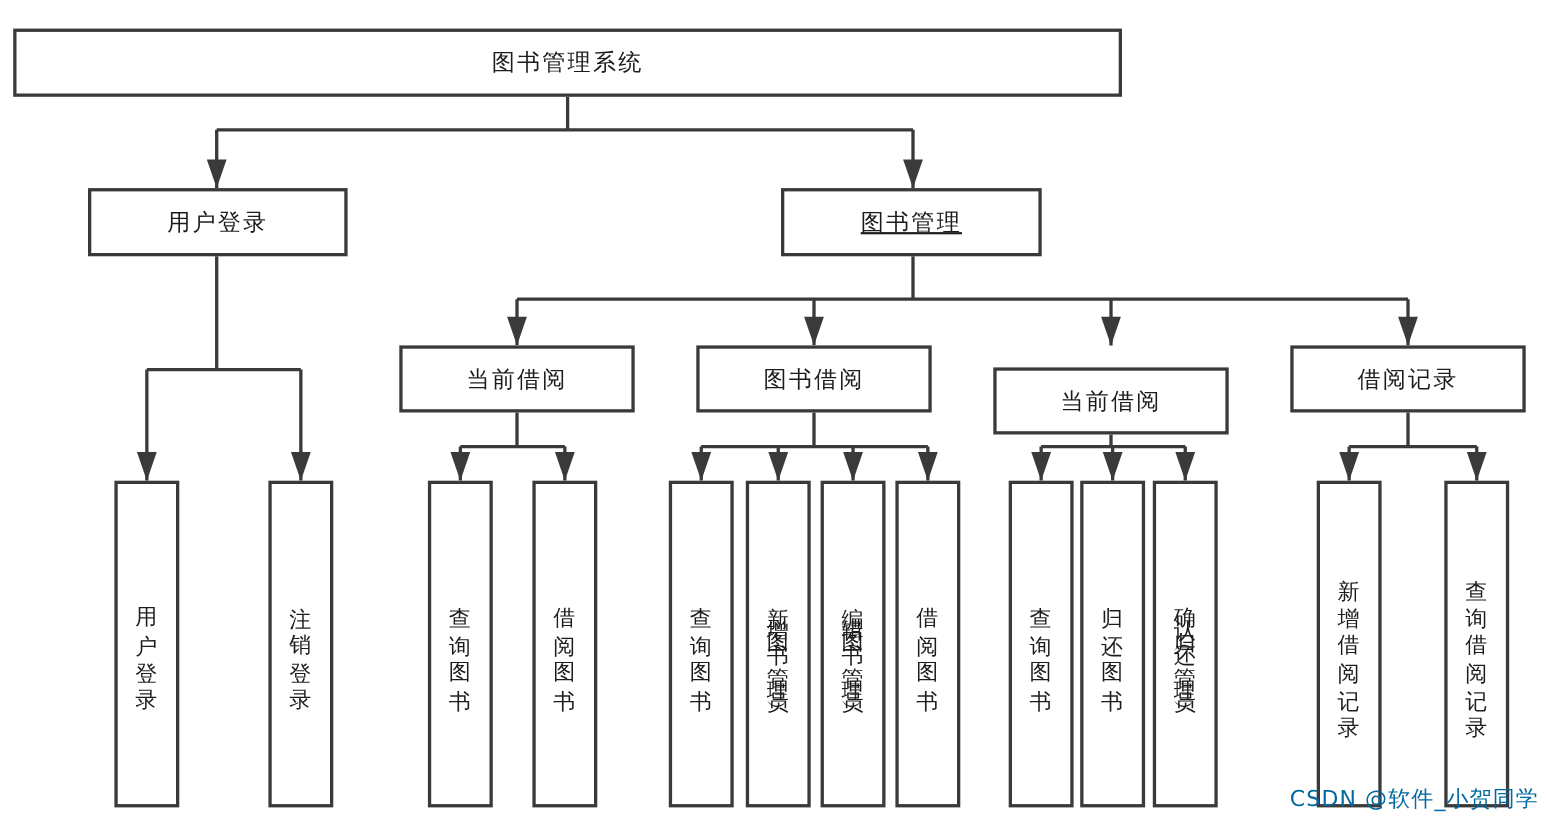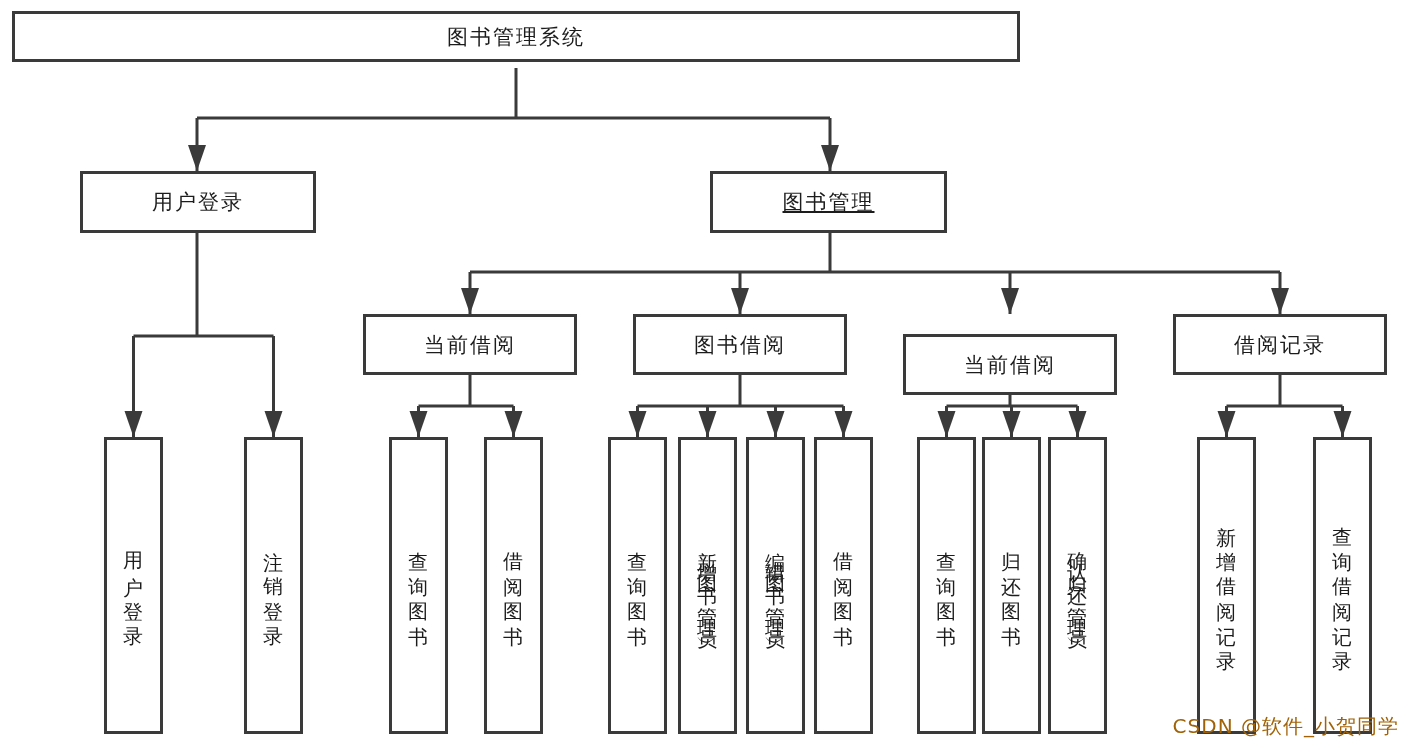--- a/index.html
+++ b/index.html
@@ -33,21 +33,21 @@
     white-space: nowrap;
   }
   .v-label {
     writing-mode: vertical-lr;
     text-orientation: mixed;
     font-size: 20px;
     line-height: 1;
     white-space: nowrap;
   }
   
-  #box-root   { left: 12px;   top: 11px;  width: 1008px; height: 51px; }
+  #box-root   { left: 12px;   top: 26px;  width: 1008px; height: 62px; }
   
   #box-login  { left: 80px;   top: 171px; width: 236px;  height: 62px; }
   #box-mgmt   { left: 710px;  top: 171px; width: 237px;  height: 62px; text-decoration: underline; }
   
   .l3 { top: 314px; width: 214px; height: 61px; }
   #box-l3-0 { left: 363px; }
   #box-l3-1 { left: 633px; justify-content: center; }
   #box-l3-2 { left: 903px; margin-top: 20px; }
   #box-l3-3 { left: 1173px; text-align: center; }
   
@@ -63,21 +63,21 @@
   #leaf-d0 { left: 917px; }
   #leaf-d1 { left: 982px; }
   #leaf-d2 { left: 1048px; }
   #leaf-e0 { left: 1197px; }
   #leaf-e1 { left: 1313px; }
   #watermark {
     position: absolute;
     right: 6px;
     bottom: 7px;
     font-size: 20px;
-    color: #a16207;
+    color: #0369a1;
     letter-spacing: 1px;
     z-index: 5;
     white-space: nowrap;
   }
 </style>
 </head>
 <body>
 
 <div id="stage">
 

